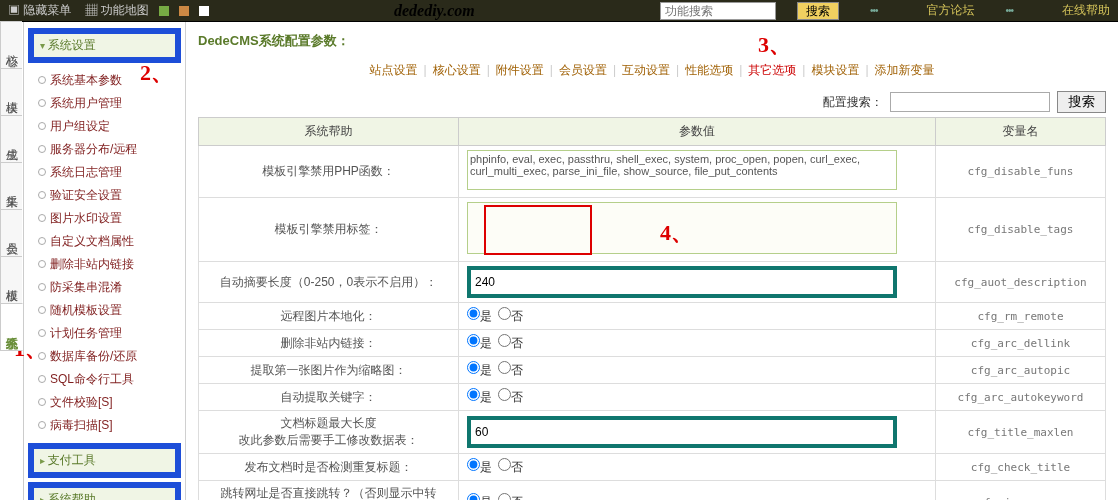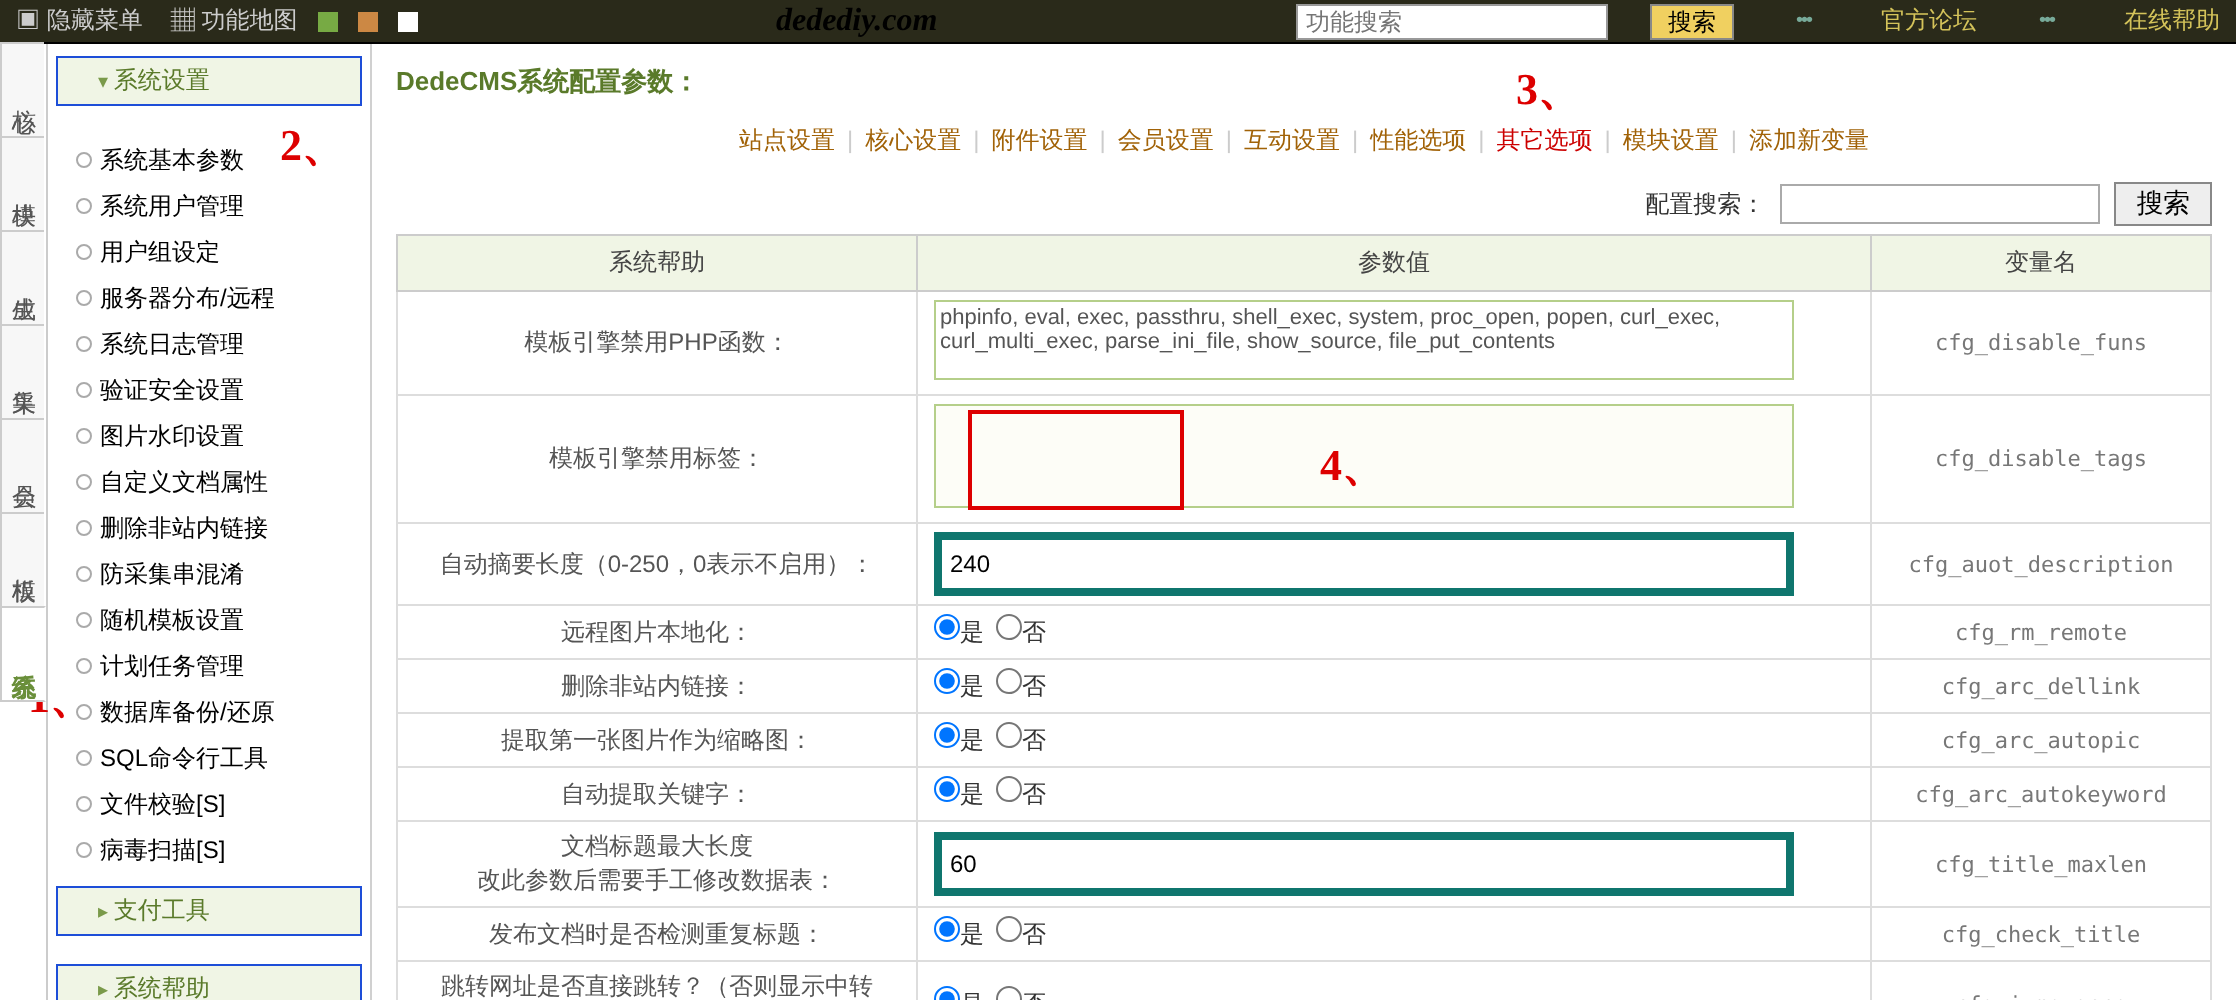--- a/index.html
+++ b/index.html
@@ -2,36 +2,36 @@
 <html><head>
 <meta charset="utf-8">
 <style>
 * { box-sizing: border-box; margin: 0; padding: 0; }
 body { font-family: "Microsoft YaHei", Arial, sans-serif; font-size: 12px; color: #333; background: #fff; width: 1118px; }
 .topbar { background: #2a2a1a; height: 22px; display: flex; align-items: center; color: #ccc; padding: 0 8px; border-bottom: 1px solid #000; gap: 21px; }
 .topbar .left { display: flex; gap: 4px; align-items: center; }
 .topbar .left span { font-size: 12px; }
 .topbar .sq { width: 10px; height: 10px; display: inline-block; margin-left: 6px; }
 .topbar .spacer { flex: 1; text-align: center; color: #000; font-family: serif; font-style: italic; font-size: 16px; font-weight: bold; }
-.topbar input.search { width: 156px; height: 18px; font-size: 12px; padding: 0 4px; border: 1px solid #999; }
+.topbar input.search { width: 116px; height: 18px; font-size: 12px; padding: 0 4px; border: 1px solid #999; }
 .topbar button.sbtn { background: #f0d060; border: 1px solid #888; height: 18px; font-size: 12px; padding: 0 8px; cursor: pointer; }
-.topbar .rlink { color: #d4c35a; margin-left: 14px; }
+.topbar .rlink { color: #d4c35a; margin-left: 28px; }
 .topbar .dots { color: #7a9; margin-left: 10px; font-size: 10px; letter-spacing: -1px; }
 
 .layout { display: flex; }
 .vtabs { width: 24px; background: #fff; border-right: 1px solid #ccc; }
 .vtab { writing-mode: vertical-rl; text-orientation: upright; padding: 8px 2px; font-size: 12px; color: #555; border: 1px solid #ccc; border-right: none; margin-top: -1px; background: #f7f7f7; cursor: pointer; height: 48px; display: flex; align-items: center; justify-content: center; }
 .vtab.active { background: #fff; color: #6a8f3a; font-weight: bold; border-right: 1px solid #fff; position: relative; z-index: 1; }
 
 .sidebar { width: 162px; background: #fff; border-right: 1px solid #d0d0d0; padding: 6px 4px; }
-.side-group { border: 1px solid #1d4ed8; background: #f0f5e5; padding: 3px 20px; color: #5a7a2a; font-size: 12px; margin-bottom: 14px; cursor: pointer; }
+.side-group { border: 6px solid #1d4ed8; background: #f0f5e5; padding: 3px 6px; color: #5a7a2a; font-size: 12px; margin-bottom: 4px; cursor: pointer; }
 .side-group::before { content: "▾ "; color: #7a9a4a; font-size: 10px; }
 .side-group.collapsed::before { content: "▸ "; }
 .side-list { list-style: none; padding: 2px 0 6px 8px; }
-.side-list li { padding: 3px 0 3px 14px; position: relative; color: #000000; cursor: pointer; font-size: 12px; }
+.side-list li { padding: 3px 0 3px 14px; position: relative; color: #7f1d1d; cursor: pointer; font-size: 12px; }
 .side-list li::before { content: ""; width: 6px; height: 6px; border: 1px solid #aaa; border-radius: 50%; position: absolute; left: 2px; top: 7px; background: #fff; }
 
 .main { flex: 1; padding: 10px 12px; position: relative; }
 .page-title { color: #5a7a2a; font-weight: bold; font-size: 13px; margin-bottom: 12px; }
 .tabs { text-align: center; margin-bottom: 12px; }
 .tabs span { color: #a16207; padding: 0 6px; cursor: pointer; }
 .tabs span.active { color: #c00; }
 .tabs .sep { color: #ccc; padding: 0; }
 
 .search-row { text-align: right; margin-bottom: 4px; }

